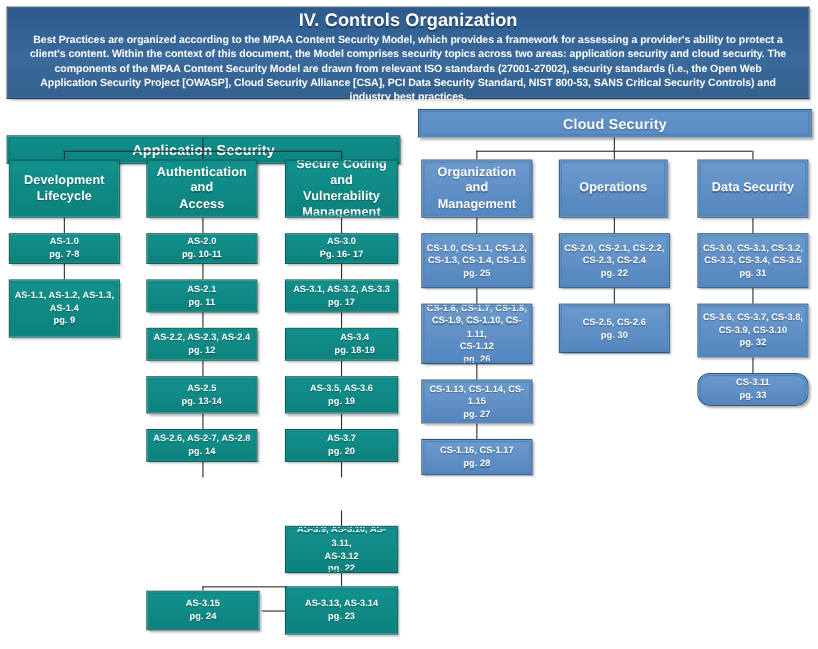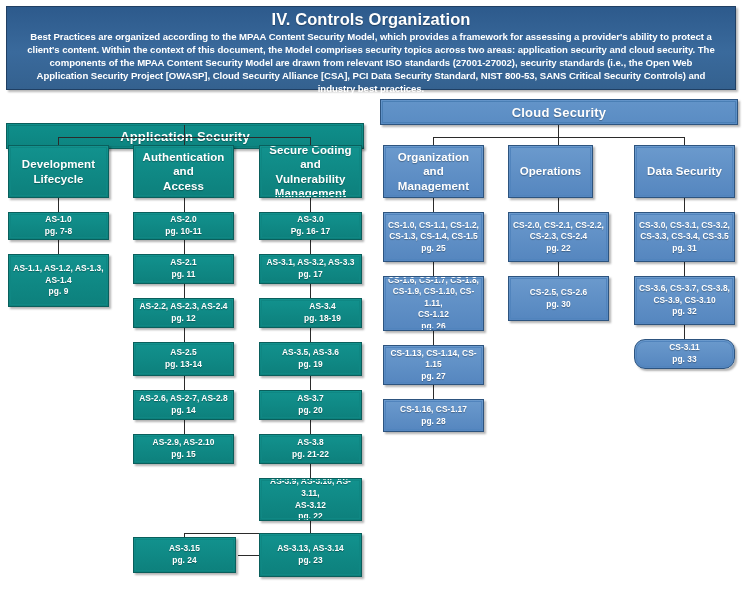--- a/index.html
+++ b/index.html
@@ -233,69 +233,61 @@
 pg. 12</span>
   </div>
   <div class="node teal leaf" style="left:133px; top:342px; width:101px; height:34px;justify-content:flex-end;">
     <span class="inner">AS-2.5
 pg. 13-14</span>
   </div>
   <div class="node teal leaf" style="left:133px; top:390px; width:101px; height:30px;">
     <span class="inner">AS-2.6, AS-2-7, AS-2.8
 pg. 14</span>
   </div>
-  <div class="node teal leaf" style="left:133px; top:434px; width:101px; height:30px;">
-    <span class="inner">AS-2.9, AS-2.10
-pg. 15</span>
-  </div>
 
   <div class="node teal leaf" style="left:259px; top:212px; width:103px; height:28px;">
     <span class="inner">AS-3.0
 Pg. 16- 17</span>
   </div>
   <div class="node teal leaf" style="left:259px; top:254px; width:103px; height:30px;">
     <span class="inner">AS-3.1, AS-3.2, AS-3.3
 pg. 17</span>
   </div>
   <div class="node teal leaf" style="left:259px; top:298px; width:103px; height:30px;padding-left:24px;">
     <span class="inner">AS-3.4
 pg. 18-19</span>
   </div>
   <div class="node teal leaf" style="left:259px; top:342px; width:103px; height:34px;">
     <span class="inner">AS-3.5, AS-3.6
 pg. 19</span>
   </div>
   <div class="node teal leaf" style="left:259px; top:390px; width:103px; height:30px;">
     <span class="inner">AS-3.7
 pg. 20</span>
-  </div>
-  <div class="node teal leaf" style="left:259px; top:434px; width:103px; height:30px;">
-    <span class="inner">AS-3.8
-pg. 21-22</span>
   </div>
   <div class="node teal leaf" style="left:259px; top:478px; width:103px; height:43px;">
     <span class="inner">AS-3.9, AS-3.10, AS-3.11,
 AS-3.12
 pg. 22</span>
   </div>
   <div class="node teal leaf" style="left:259px; top:533px; width:103px; height:44px;">
     <span class="inner">AS-3.13, AS-3.14
 pg. 23</span>
   </div>
 
   <div class="node teal leaf" style="left:133px; top:537px; width:103px; height:36px;">
     <span class="inner">AS-3.15
 pg. 24</span>
   </div>
 
   <div class="node blue title" style="left:383px; top:145px; width:101px; height:53px;">
     <span class="inner">Organization and
 Management</span>
   </div>
-  <div class="node blue title" style="left:508px; top:145px; width:85px; height:53px;">
+  <div class="node blue title" style="left:508px; top:145px; width:99px; height:53px;">
     <span class="inner">Operations</span>
   </div>
   <div class="node blue title" style="left:634px; top:145px; width:101px; height:53px;">
     <span class="inner">Data Security</span>
   </div>
 
   <div class="node blue leaf" style="left:383px; top:212px; width:101px; height:50px;">
     <span class="inner">CS-1.0, CS-1.1, CS-1.2,
 CS-1.3, CS-1.4, CS-1.5
 pg. 25</span>

